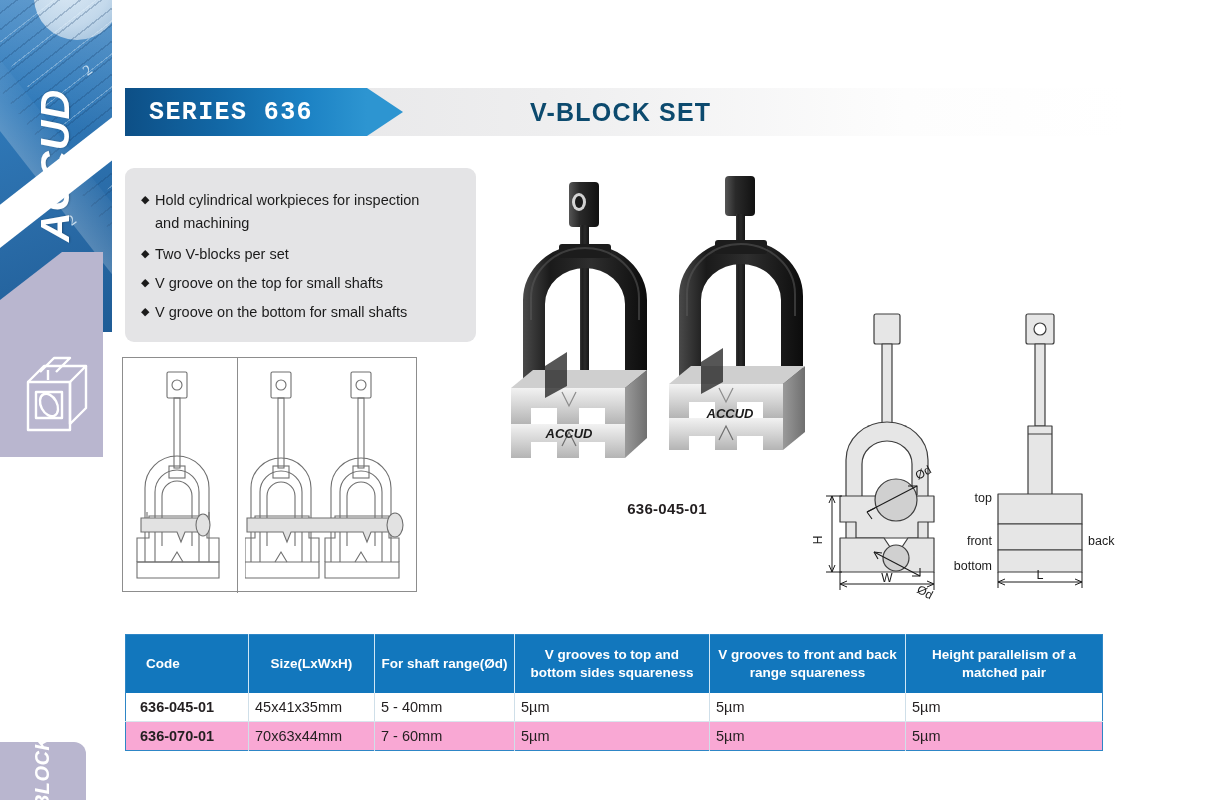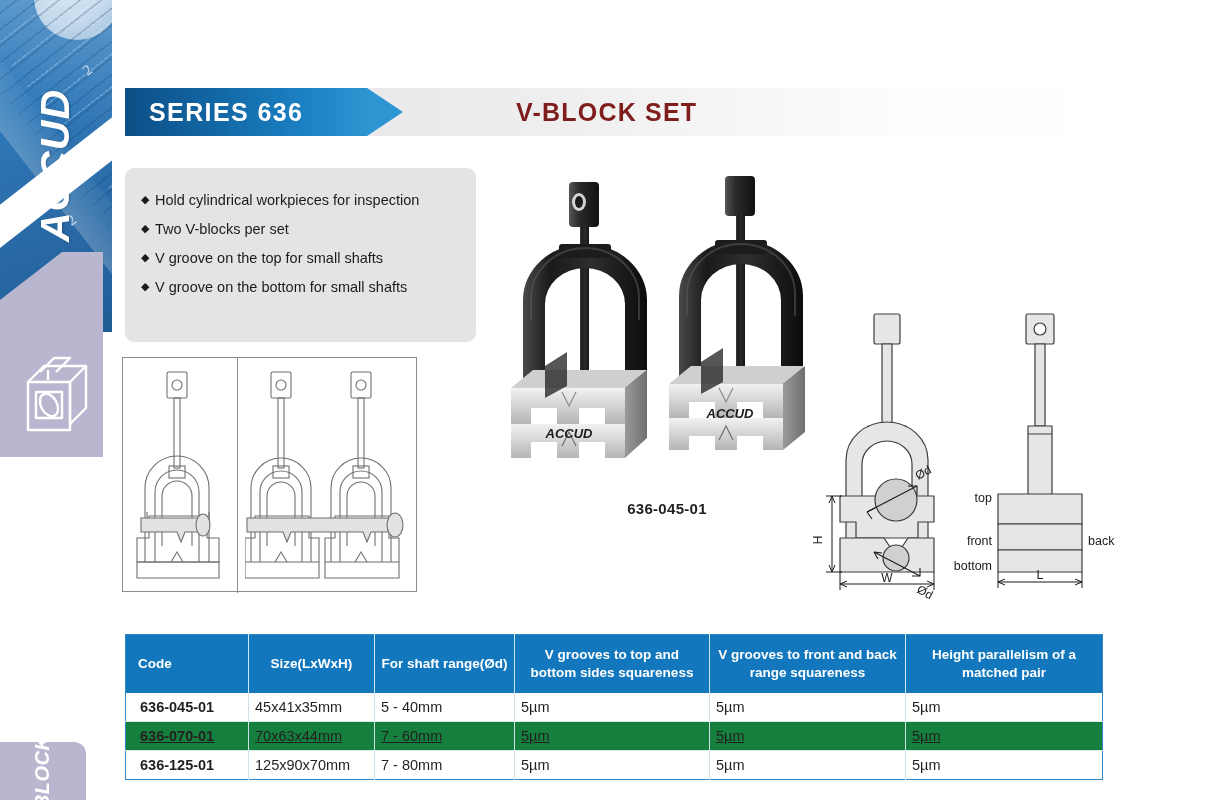--- a/index.html
+++ b/index.html
@@ -91,31 +91,32 @@
     background:linear-gradient(90deg,#e3e3e5 0%, #eeeeef 42%, #fdfdfd 78%, #ffffff 100%);
   }
   .hdr-series {
     position:absolute; left:0; top:0; width:242px; height:48px;
     background:linear-gradient(90deg,#0d4f86 0%, #1267a5 38%, #1c82c4 75%, #2d95d1 100%);
     display:flex; align-items:center;
   }
   .hdr-series span {
     color:#ffffff; font-size:25px; font-weight:bold; letter-spacing:1.4px;
     margin-left:24px;
+    font-family:Liberation Mono, monospace;
   }
   .hdr-arrow {
     position:absolute; left:242px; top:0; width:0; height:0;
     border-top:24px solid transparent; border-bottom:24px solid transparent;
     border-left:36px solid #2d95d1;
   }
   .hdr-title {
-    position:absolute; left:266px; top:0; height:48px;
+    position:absolute; left:280px; top:0; height:48px;
     display:flex; align-items:center;
     padding-left:125px;
-    color:#7f1d1d; font-size:25px; font-weight:bold; letter-spacing:1.2px;
+    color:#0c4a6e; font-size:25px; font-weight:bold; letter-spacing:1.2px;
   }
 
   
   #features {
     position:absolute; left:125px; top:168px; width:351px; height:174px;
     background:#e4e4e6; border-radius:9px;
     padding:22px 16px 0 16px;
   }
   .feat {
     display:flex; align-items:flex-start;
@@ -163,21 +164,21 @@
   #spec th:last-child { border-right:none; }
   #spec td {
     font-size:14.5px; color:#231f20; text-align:left;
     padding:6px 6px; height:29px;
     border-right:1px solid #cfdfe9;
     border-bottom:1px solid #d9e6ee;
   }
   #spec td:last-child { border-right:none; }
   #spec tbody tr:last-child td { border-bottom:none; }
   #spec td.code { text-align:left; font-weight:bold; padding-left:14px; }
-  #spec tbody tr.alt td { background:#15803d;text-decoration:underline; }
+  #spec tbody tr.alt td { background:#f9a8d4; }
   .c0 { width:123px; } .c1 { width:126px; } .c2 { width:140px; }
   .c3 { width:195px; } .c4 { width:196px; } .c5 { width:197px; }
 </style>
 </head>
 <body>
 
 <div id="sidebar">
   <div class="side-photo">
     <div class="dialface"></div>
     <div class="ruler"></div>
@@ -217,20 +218,23 @@
     <span>SERIES 636</span>
   </div>
   <div class="hdr-arrow"></div>
   <div class="hdr-title">V-BLOCK SET</div>
 </div>
 
 <div id="features">
   <div class="feat">
     <span class="dia">◆</span>
     <span class="txt">Hold cylindrical workpieces for inspection</span>
+  </div>
+  <div class="feat cont">
+    <span class="txt">and machining</span>
   </div>
   <div class="feat">
     <span class="dia">◆</span>
     <span class="txt">Two V-blocks per set</span>
   </div>
   <div class="feat">
     <span class="dia">◆</span>
     <span class="txt">V groove on the top for small shafts</span>
   </div>
   <div class="feat">
@@ -441,21 +445,21 @@
   <colgroup>
     <col class="c0">
       <col class="c1">
       <col class="c2">
       <col class="c3">
       <col class="c4">
       <col class="c5">
   </colgroup>
   <thead>
     <tr>
-      <th style="text-align:left;padding-left:12px;">Code</th>
+      <th style="text-align:left;padding-left:20px;">Code</th>
       <th>Size(LxWxH)</th>
       <th>For shaft range(Ød)</th>
       <th>V grooves to top and bottom sides squareness</th>
       <th>V grooves to front and back range squareness</th>
       <th>Height parallelism of a matched pair</th>
     </tr>
   </thead>
   <tbody>
     <tr>
       <td class="code">636-045-01</td>
@@ -466,22 +470,14 @@
       <td>5µm</td>
     </tr>
     <tr class="alt">
       <td class="code">636-070-01</td>
       <td>70x63x44mm</td>
       <td>7 - 60mm</td>
       <td>5µm</td>
       <td>5µm</td>
       <td>5µm</td>
     </tr>
-    <tr>
-      <td class="code">636-125-01</td>
-      <td>125x90x70mm</td>
-      <td>7 - 80mm</td>
-      <td>5µm</td>
-      <td>5µm</td>
-      <td>5µm</td>
-    </tr>
   </tbody>
 </table>
 
 </body></html>

